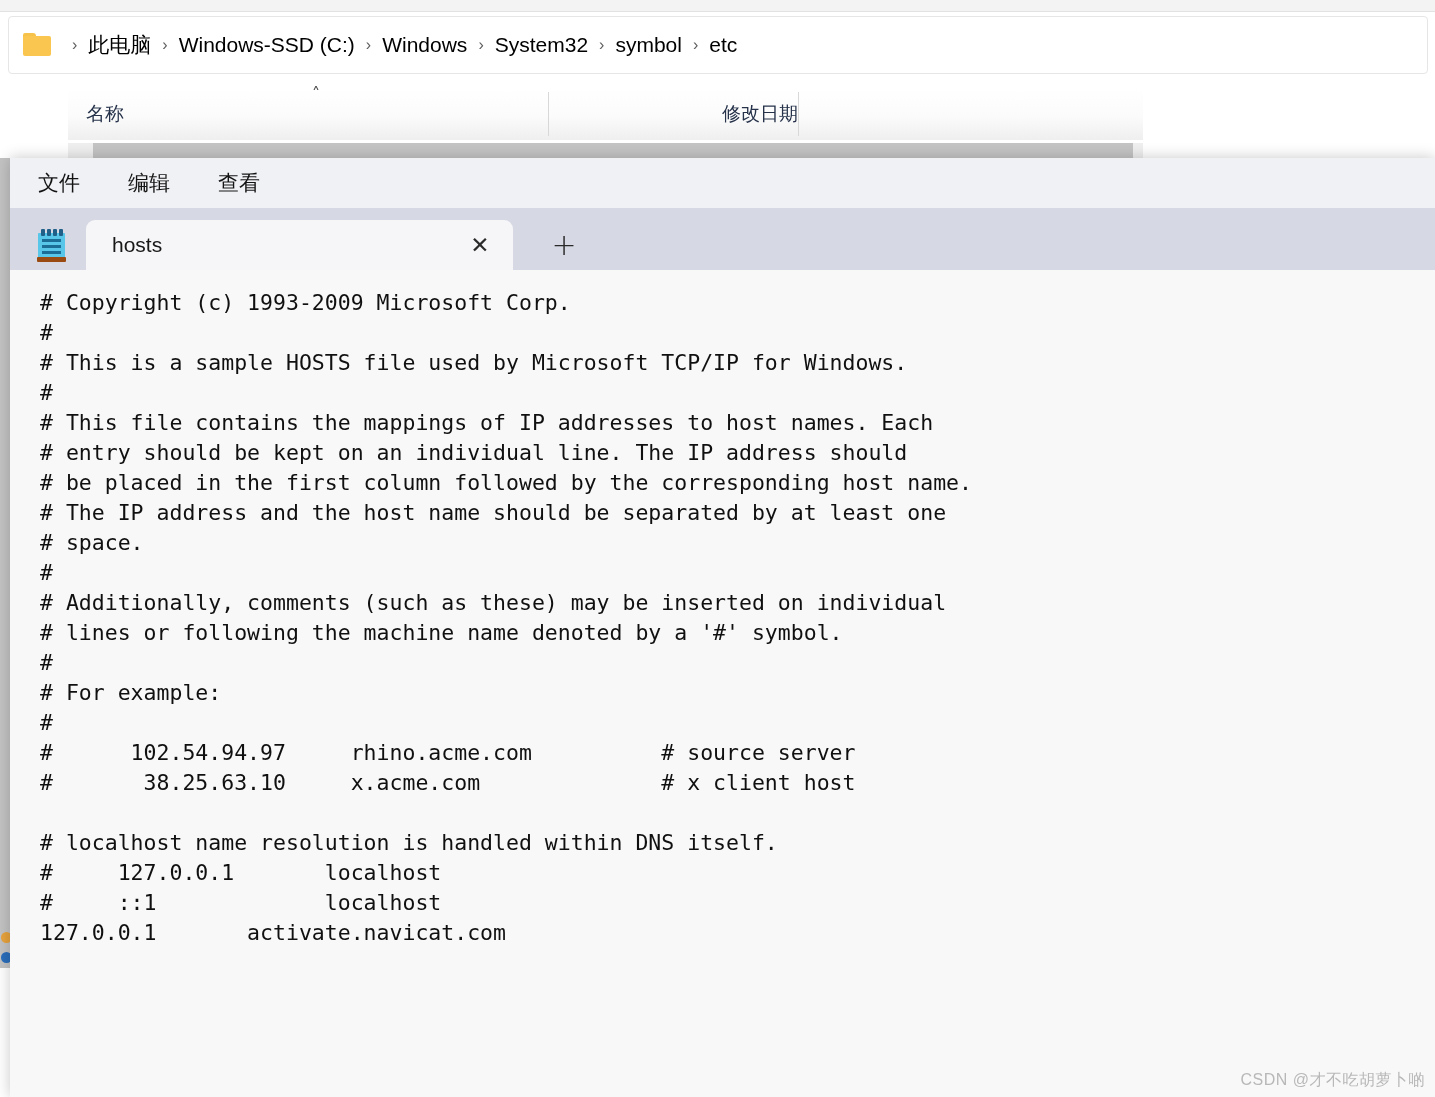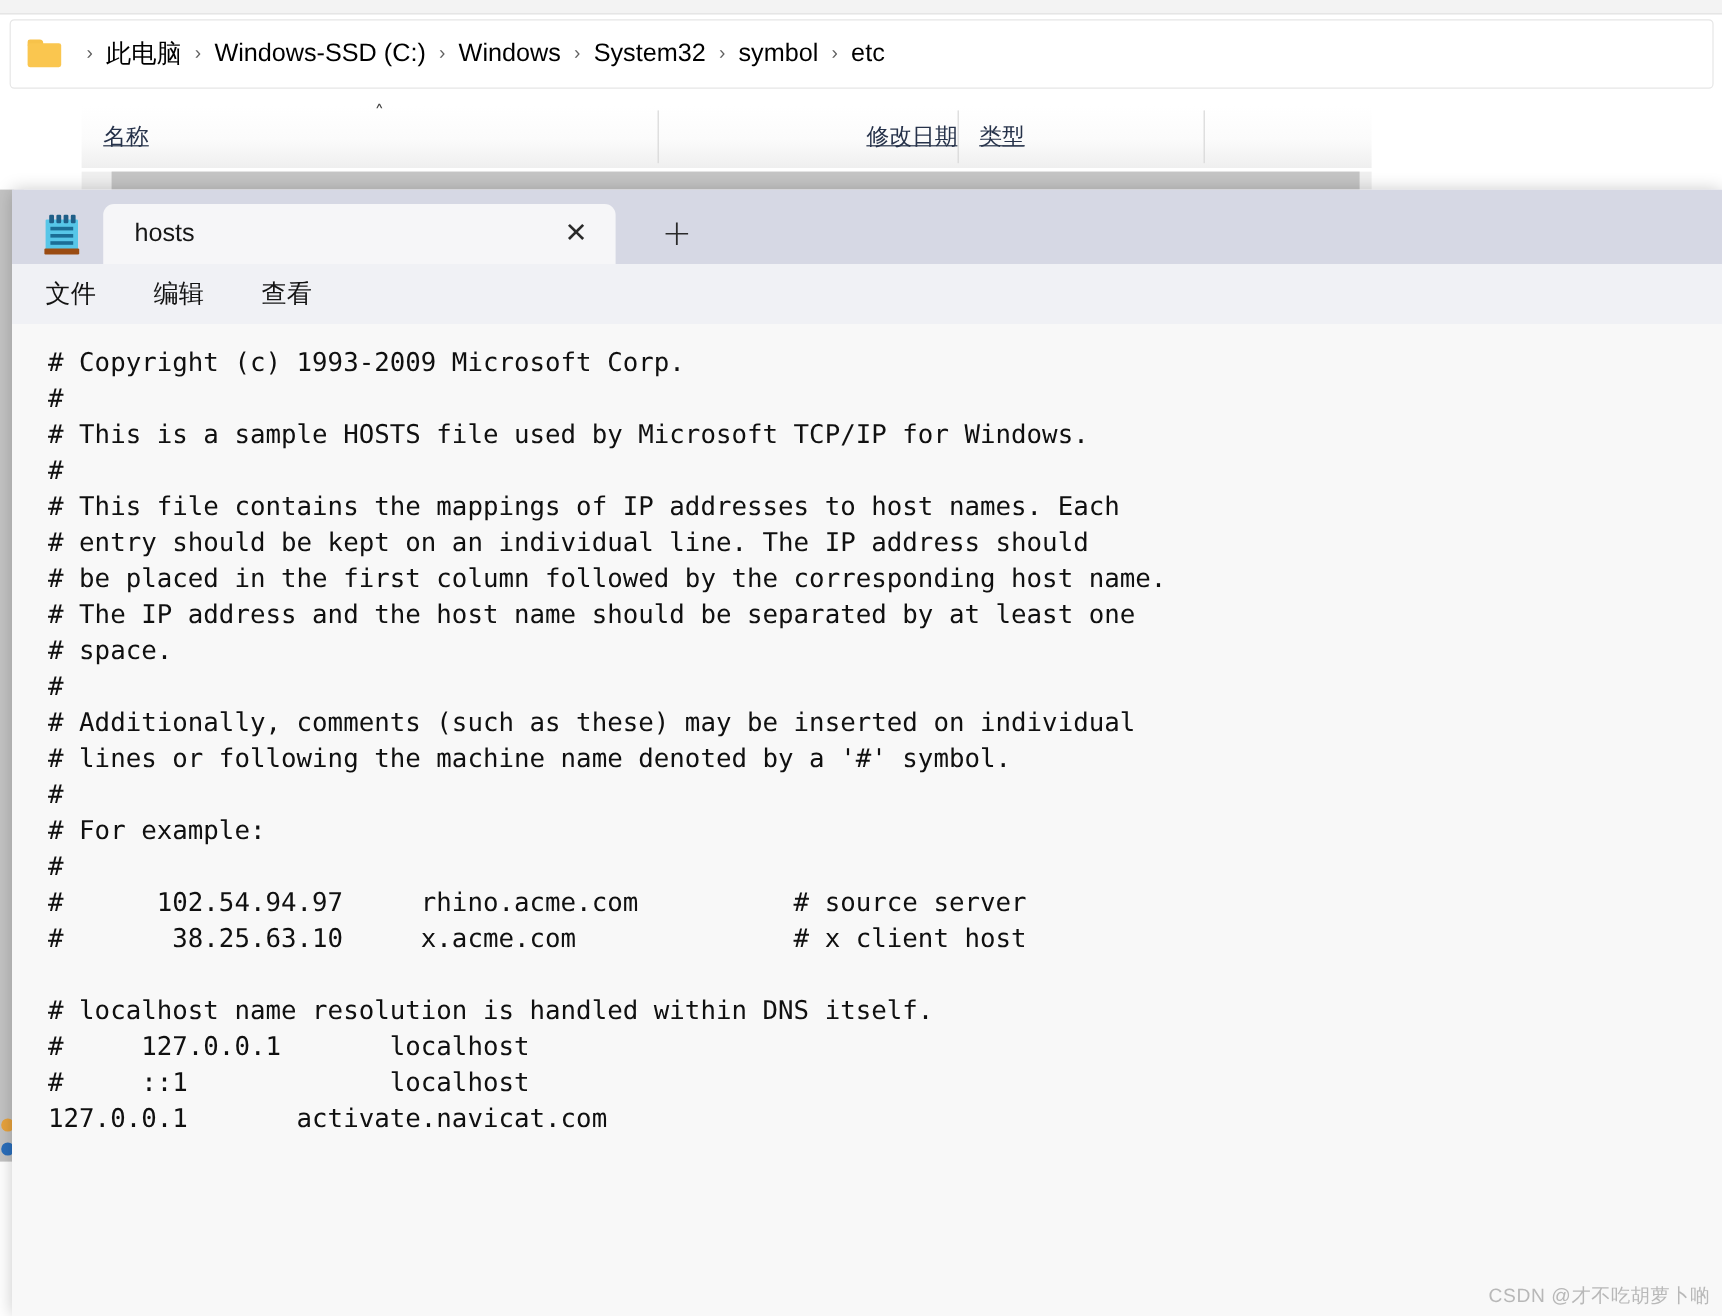--- a/index.html
+++ b/index.html
@@ -95,21 +95,20 @@
     align-items: center;
   }
   .colhdr {
     position: relative;
     height: 52px;
     display: flex;
     align-items: center;
     padding-left: 18px;
     font-size: 19px;
     color: #26324a;
-    text-decoration: underline;
   }
   .colhdr + .colhdr::before {
     content: "";
     position: absolute;
     left: 0; top: 4px;
     width: 1px; height: 44px;
     background: #d8d8d8;
   }
   #colhdr-name  { width: 480px; }
   #colhdr-date  { width: 250px; justify-content: flex-end; }
@@ -325,39 +324,42 @@
       <span class="crumb">etc</span>
     </div>
 
     <div id="colheaders">
       <div class="colhdr" id="colhdr-name">
         <span>名称</span>
       </div>
       <div class="colhdr" id="colhdr-date">
         <span>修改日期</span>
       </div>
-      <div class="colhdr" id="colhdr-type">
-        <span>类型</span>
-      </div>
       <div id="colhdr-end"></div>
     </div>
 
     <div id="sort-arrow">˄</div>
 
     <div id="explorer-hscroll">
       <div id="explorer-hscroll-thumb"></div>
     </div>
 
     <div id="explorer-left-sliver"></div>
     <div id="explorer-left-sliver2"></div>
     <div class="sliver-icon" style="left:1px; top:932px; background:#e8a33d;"></div>
     <div class="sliver-icon" style="left:1px; top:952px; background:#2a6ebb;"></div>
   </div>
 
   <div id="notepad">
+
+    <div id="np-menubar">
+      <span class="np-menu-item">文件</span>
+      <span class="np-menu-item">编辑</span>
+      <span class="np-menu-item">查看</span>
+    </div>
 
     <div id="np-titlebar">
 
       <div id="np-appicon">
         <span class="pad"></span>
         <span class="line l1"></span>
         <span class="line l2"></span>
         <span class="line l3"></span>
         <span class="ring r1"></span>
         <span class="ring r2"></span>
@@ -365,26 +367,20 @@
         <span class="ring r4"></span>
         <span class="base"></span>
       </div>
 
       <div id="np-tab">
         <span id="np-tab-title">hosts</span>
         <span id="np-tab-close">✕</span>
       </div>
 
       <div id="np-newtab">+</div>
-    </div>
-
-    <div id="np-menubar">
-      <span class="np-menu-item">文件</span>
-      <span class="np-menu-item">编辑</span>
-      <span class="np-menu-item">查看</span>
     </div>
 
     <div id="np-editor">
       <div id="np-text"># Copyright (c) 1993-2009 Microsoft Corp.
 #
 # This is a sample HOSTS file used by Microsoft TCP/IP for Windows.
 #
 # This file contains the mappings of IP addresses to host names. Each
 # entry should be kept on an individual line. The IP address should
 # be placed in the first column followed by the corresponding host name.

